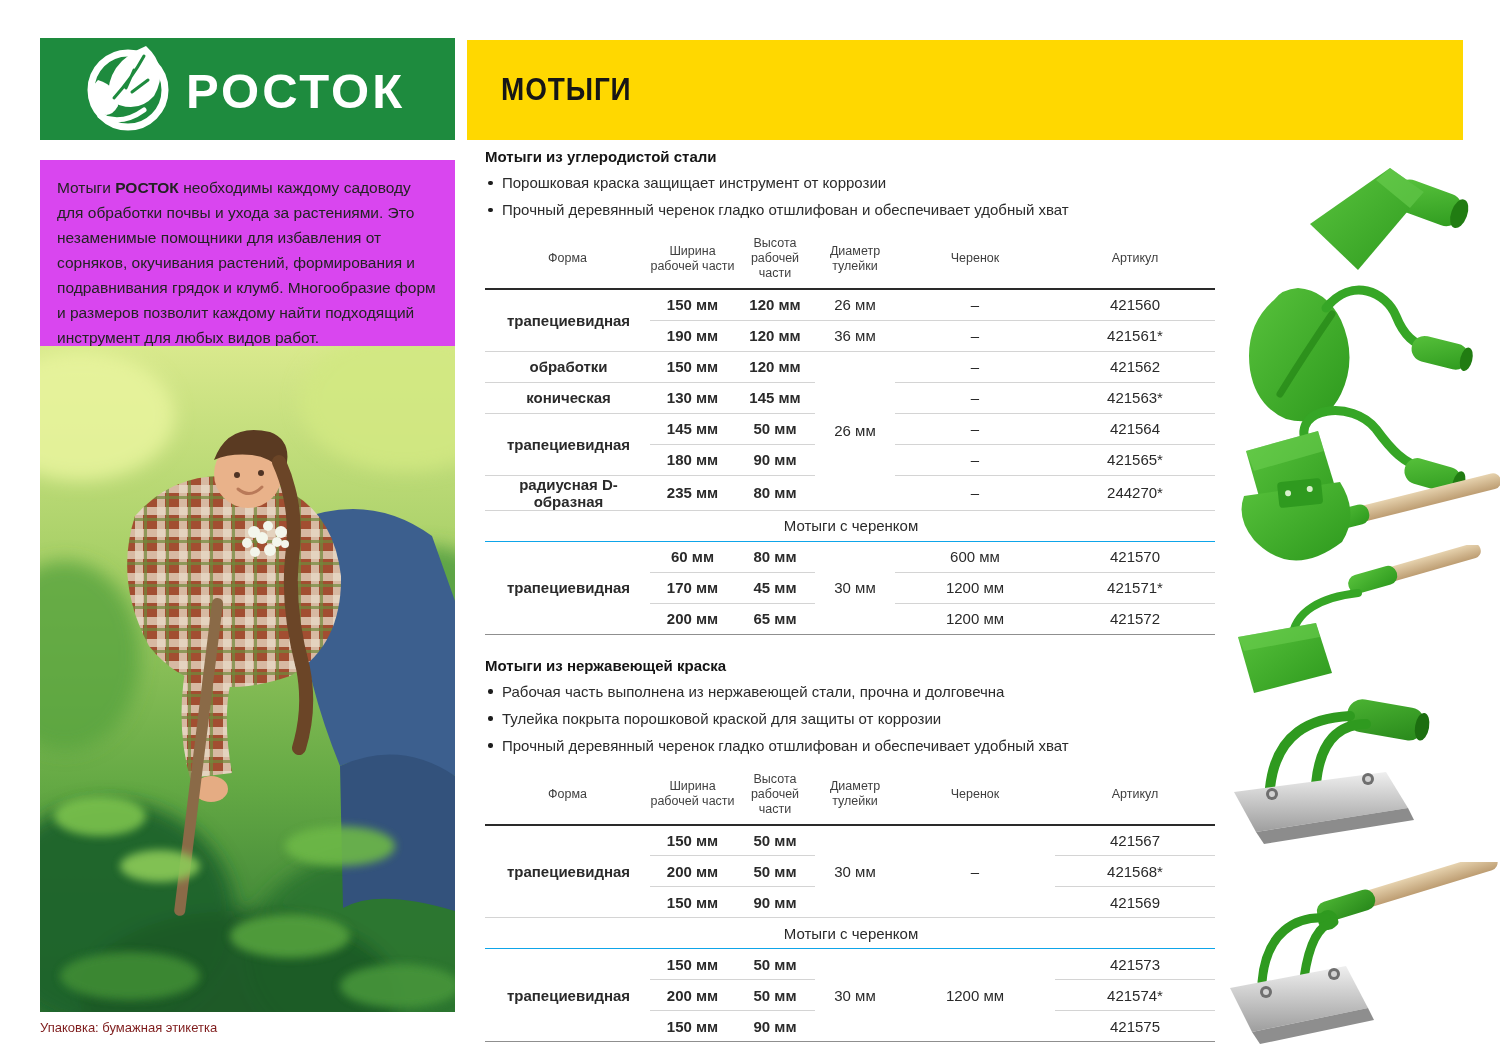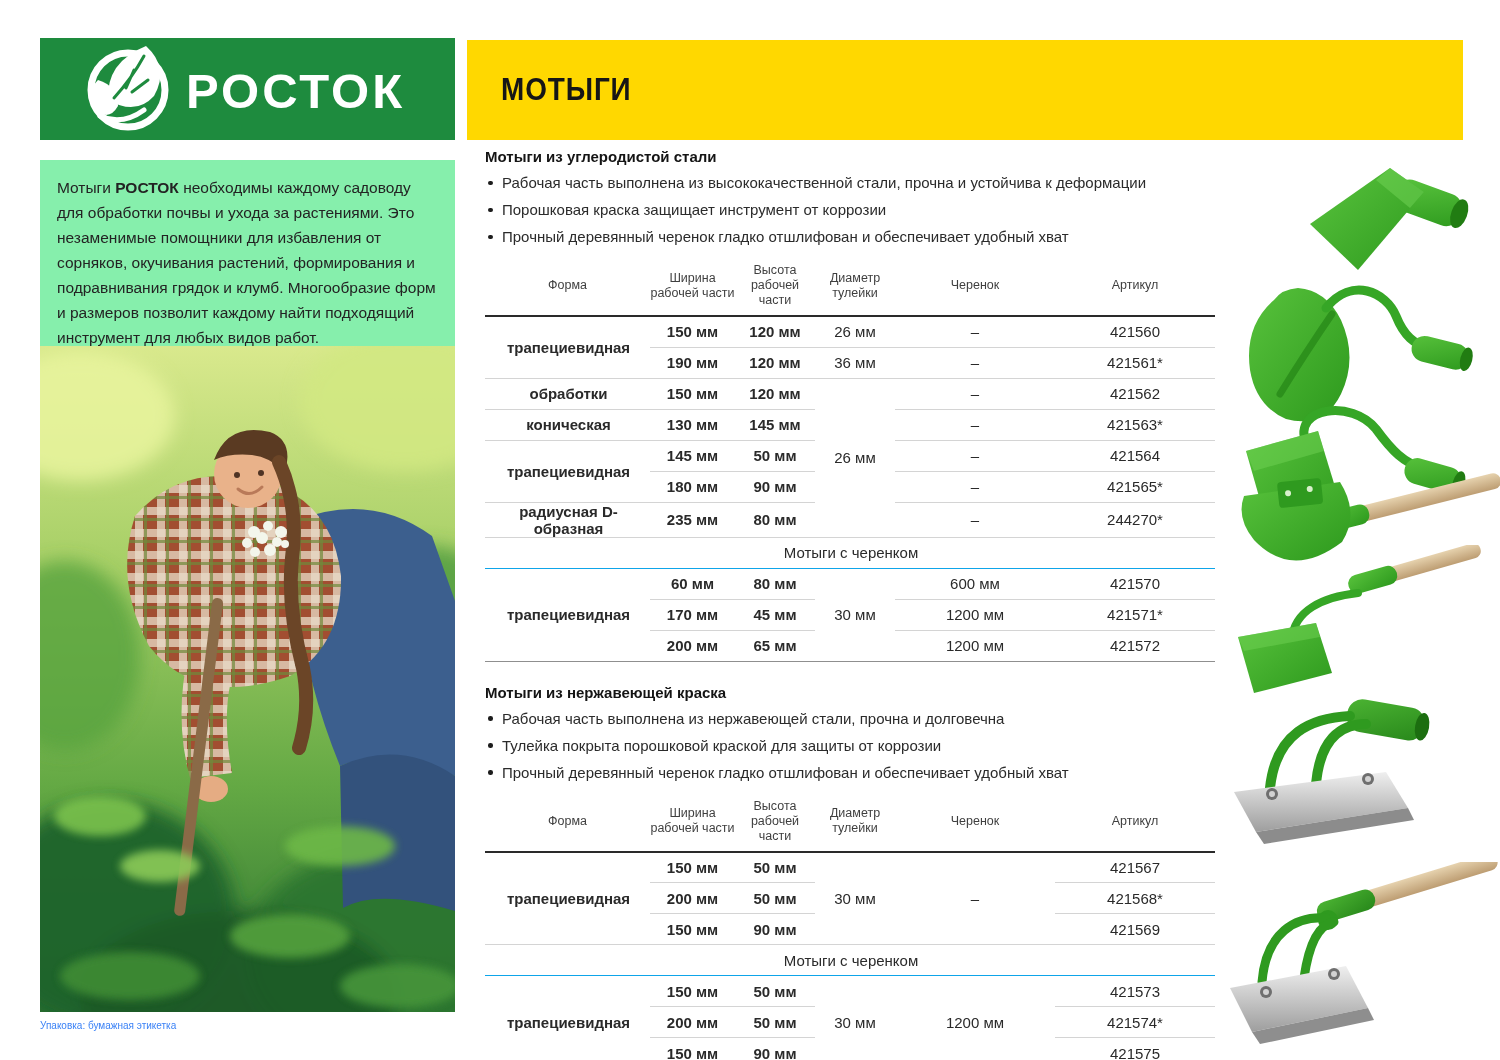--- a/index.html
+++ b/index.html
@@ -3,25 +3,25 @@
 <meta charset="utf-8">
 <style>
 *{margin:0;padding:0;box-sizing:border-box}
 html,body{width:1500px;height:1060px}
 body{position:relative;background:#fff;font-family:"Liberation Sans",sans-serif;color:#231f20;overflow:hidden}
 
 #logo-block{position:absolute;left:40px;top:38px;width:415px;height:102px;background:#1e8b3e}
 #title-band{position:absolute;left:467px;top:40px;width:996px;height:100px;background:#ffd800;display:flex;align-items:center;padding-left:34px}
 #page-title{font-size:31px;font-weight:bold;letter-spacing:1px;color:#161616;transform:scaleX(.9);transform-origin:left center}
 
-#intro{position:absolute;left:40px;top:160px;width:415px;height:186px;background:#86efac;padding:15px 17px}
+#intro{position:absolute;left:40px;top:160px;width:415px;height:186px;background:#d946ef;padding:15px 17px}
 #intro p{font-size:15.5px;line-height:25px;color:#232323}
 
 #garden-photo{position:absolute;left:40px;top:346px;width:415px;height:666px;display:block}
-#caption{position:absolute;left:40px;top:1020px;font-size:10px;color:#3b82f6}
+#caption{position:absolute;left:40px;top:1020px;font-size:13px;color:#7f1d1d}
 
 #content{position:absolute;left:485px;top:148px;width:730px}
 #content section{display:block}
 #section-stainless{margin-top:22px}
 h2{font-size:15px;font-weight:bold;color:#141414;margin-bottom:4px}
 ul.bullets{list-style:none;margin-top:2px}
 ul.bullets li{position:relative;padding-left:17px;font-size:15px;line-height:27px;color:#2b2b2b}
 ul.bullets li::before{content:"";position:absolute;left:3px;top:11.5px;width:4.5px;height:4.5px;border-radius:50%;background:#1c1c1c}
 
 table.spec{border-collapse:collapse;width:730px;table-layout:fixed;margin-top:8px;border-bottom:1px solid #8f8f8f}
@@ -122,21 +122,20 @@
     <ellipse cx="90" cy="630" rx="70" ry="24" fill="#3f8c35"></ellipse>
     <ellipse cx="360" cy="640" rx="60" ry="22" fill="#47953a"></ellipse>
   </g>
 </svg>
 <div id="caption">Упаковка: бумажная этикетка</div>
 
 <div id="content">
   <section id="section-carbon">
     <h2>Мотыги из углеродистой стали</h2>
     <ul class="bullets">
-        <li>Рабочая часть выполнена из высококачественной стали, прочна и  устойчива к деформации</li>
         <li>Порошковая краска защищает инструмент от коррозии</li>
         <li>Прочный деревянный черенок гладко отшлифован и обеспечивает удобный хват</li>
       </ul>
     <table class="spec">
         <colgroup>
           <col class="c0">
           <col class="c1">
           <col class="c2">
           <col class="c3">
           <col class="c4">

